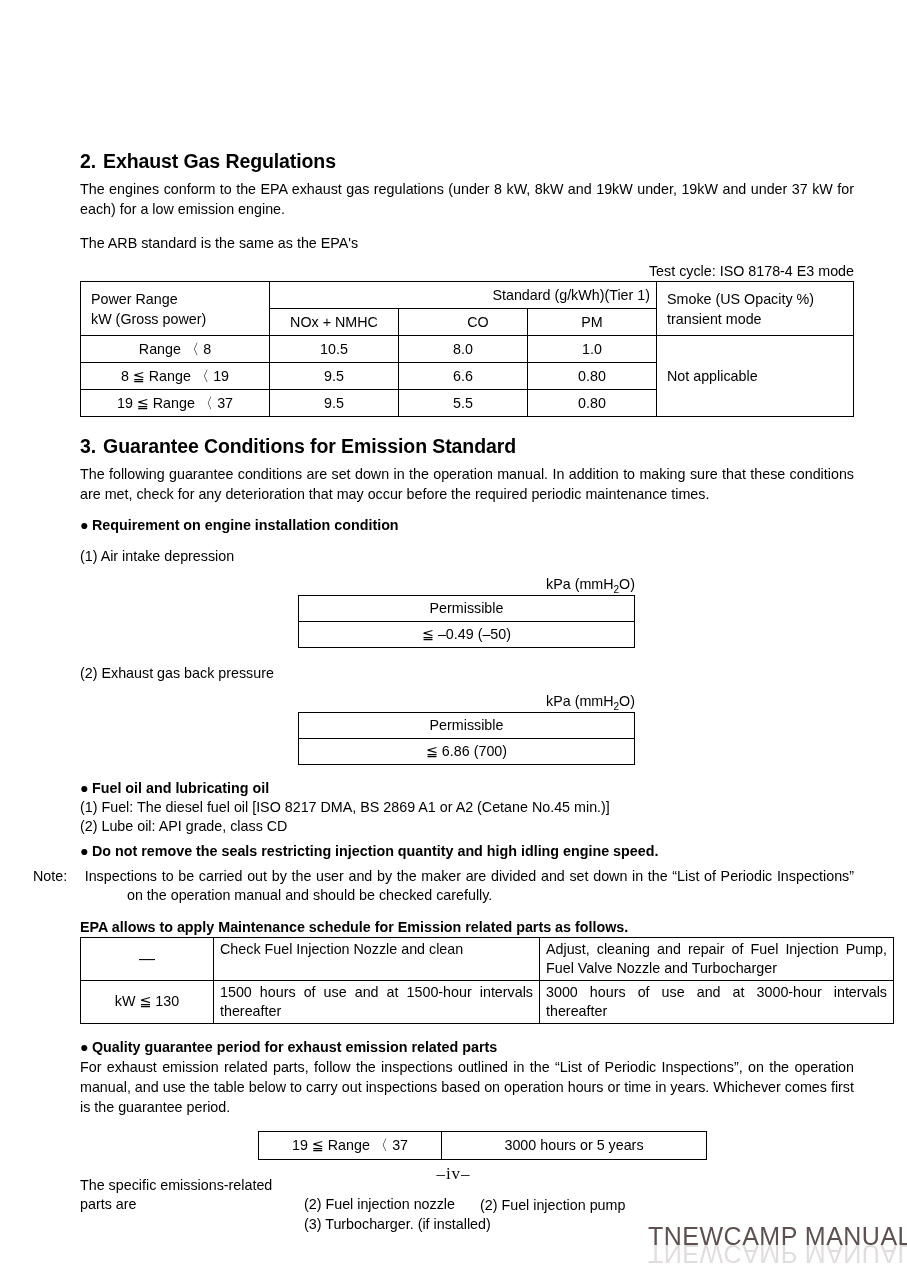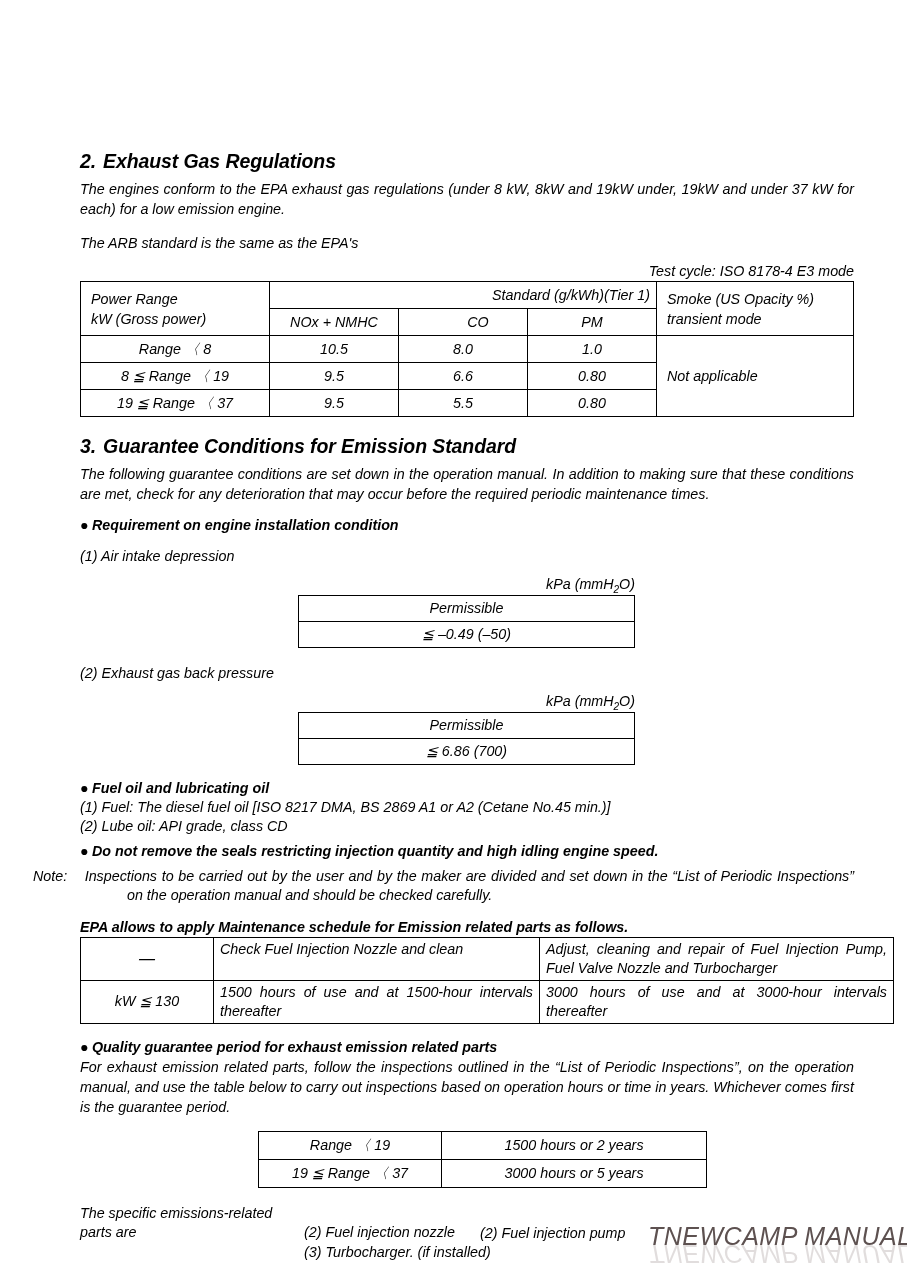--- a/index.html
+++ b/index.html
@@ -13,21 +13,20 @@
     position: relative;
     font-family: "Liberation Sans", sans-serif;
     color: #000000;
     overflow: hidden;
   }
   .page {
     position: absolute;
     left: 0; top: 0;
     width: 907px;
     height: 919px;
-    font-style: italic;
   }
   .content {
     position: absolute;
     left: 80px;
     top: 150px;
     width: 774px;
   }
 
   h2.sect {
     font-size: 19.5px;
@@ -352,42 +351,39 @@
     <p class="bullet">
       <span class="dot">●</span><span>Quality guarantee period for exhaust emission related parts</span>
     </p>
 
     <p class="body">For exhaust emission related parts, follow the inspections outlined in the “List of Periodic Inspections”, on the operation manual, and use the table below to carry out inspections based on operation hours or time in years. Whichever comes first is the guarantee period.</p>
 
     <div class="gap14"></div>
 
     <table class="tbl-grt">
       <tbody>
-          <tr>
-        <td class="grt-c1">Range 〈 19</td>
-        <td class="grt-c2">1500 hours or 2 years</td>
-      </tr>
       <tr>
         <td class="grt-c1">19 ≦ Range 〈 37</td>
         <td class="grt-c2">3000 hours or 5 years</td>
       </tr>
     </tbody>
       </table>
 
     <div class="gap16"></div>
 
     <div class="specific">
       <div>
         <span class="lead">The specific emissions-related parts are</span><span class="p1">(2) Fuel injection nozzle</span><span>(2) Fuel injection pump</span>
       </div>
       <div class="l2">
         <span>(3) Turbocharger. (if installed)</span>
       </div>
     </div>
 
   </div>
 
+  <div class="pagenum">–iv–</div>
 
   <div class="watermark">
     <span>TNEWCAMP MANUALS</span>
     <span class="refl">TNEWCAMP MANUALS</span>
   </div>
 </div>
 
 </body></html>

